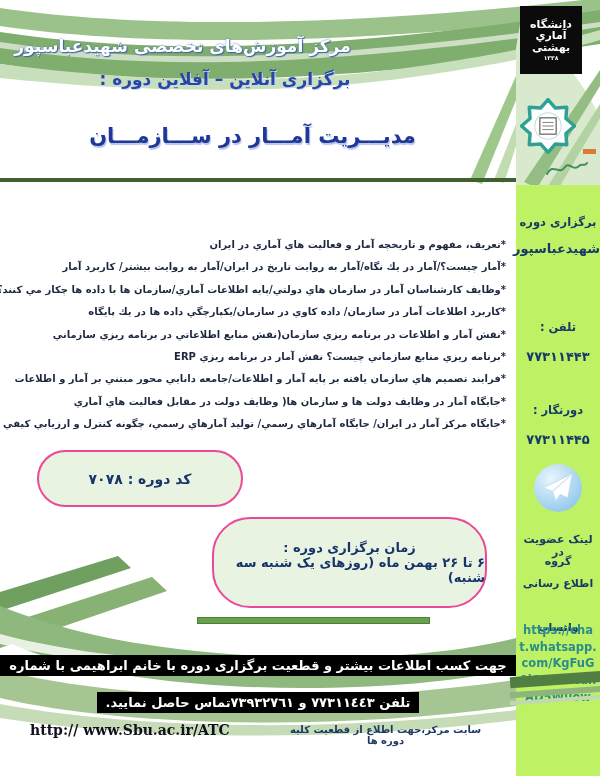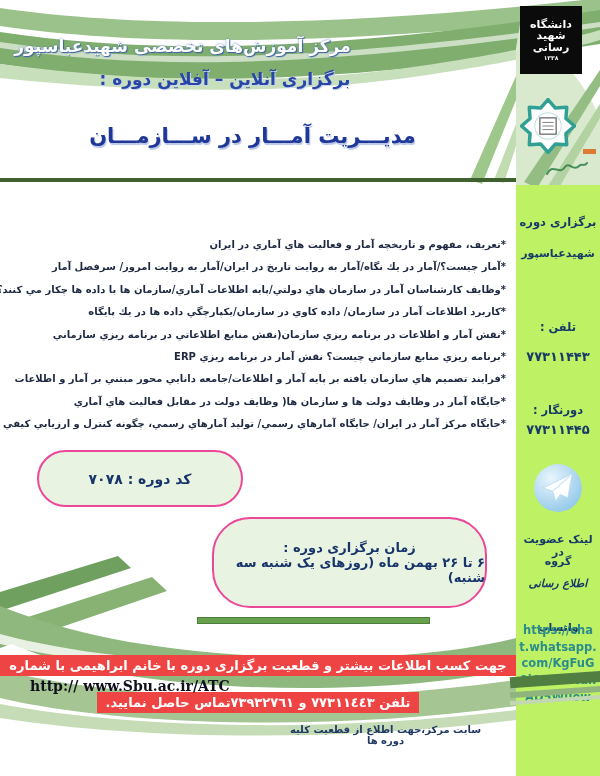--- a/index.html
+++ b/index.html
@@ -59,51 +59,51 @@
   .green-bar{
     position:absolute; left:197px; top:617px; width:233px; height:7px;
     background:#68a14e; border:1px solid #4e7c39;
   }
 
   
   .contact-row{ position:absolute; left:0; width:516px; text-align:center; }
   .contact-row.r1{ top:655px; }
   .contact-row.r2{ top:692px; }
   .contact-row span{
-    display:inline-block; direction:rtl; background:#ef4444; color:#ffffff;
+    display:inline-block; direction:rtl; background:#000000; color:#ffffff;
     font-weight:bold; font-size:13px; padding:3px 9px;
   }
   .site-url{
-    position:absolute; left:30px; top:678px; font-family:"DejaVu Serif", serif;
+    position:absolute; left:30px; top:722px; font-family:"DejaVu Serif", serif;
     font-weight:bold; font-size:14px; color:#10101c;
   }
   .site-note{
     position:absolute; left:288px; top:724px; width:195px; text-align:center;
     direction:rtl; font-size:10px; font-weight:bold; color:#1f3864;
   }
 
   
   .sidebar{
     position:absolute; left:516px; top:185px; width:84px; height:591px;
     background:#bef264;
   }
   .sb-text{
     position:absolute; left:0; width:84px; text-align:center; direction:rtl;
     color:#173a68; font-weight:bold;
   }
   .sb-line1{ top:30px; font-size:11.5px; }
-  .sb-line2{ top:62px; font-size:11px; }
+  .sb-line2{ top:56px; font-size:13px; }
   .sb-phone-label{ top:135px; font-size:11.5px; }
   .sb-phone-value{ top:164px; font-size:13px; }
   .sb-fax-label{ top:218px; font-size:11.5px; }
-  .sb-fax-value{ top:237px; font-size:13px; }
+  .sb-fax-value{ top:247px; font-size:13px; }
   .sb-telegram{ position:absolute; left:17px; top:278px; }
   .sb-cap{ font-size:11px; }
   .sb-cap.c0{ top:348px; } .sb-cap.c1{ top:370px; }
-  .sb-cap.c2{ top:392px;font-style:italic; } .sb-cap.c3{ top:436px; }
+  .sb-cap.c2{ top:392px; } .sb-cap.c3{ top:436px; }
   .sb-wa-url{
     position:absolute; top:437px; left:3px; width:78px; text-align:center;
     direction:ltr; word-break:break-all; color:#2c8c8c; font-weight:bold;
     font-size:11.5px; line-height:1.45;
   }
   .sb-stripe{ position:absolute; left:-6px; width:96px; transform:rotate(-4deg); }
   .sb-stripe.s1{ top:489px; height:11px; background:#507f41; }
   .sb-stripe.s2{ top:504px; height:6px;  background:#8fb47d; }
   .sb-stripe.s3{ top:513px; height:4px;  background:#c2d8b3; }
 
@@ -146,37 +146,37 @@
     <path d="M0,130 C120,160 320,168 516,140 L516,166 C330,192 120,186 0,158 Z" fill="#a5c593"></path>
     <path d="M0,164 C140,190 340,192 516,170 L516,180 C340,202 140,200 0,178 Z" fill="#c5dcb6"></path>
   </svg>
 
   <div class="org-name">مرکز آموزش‌های تخصصی شهیدعباسپور</div>
   <div class="delivery-line">برگزاری آنلاین – آفلاین دوره :</div>
   <div class="course-title">مدیـــریت آمـــار در ســـازمـــان</div>
   <div class="divider-line"></div>
 
   <div class="uni-logo">
-    <div>دانشگاه شهید رسانی</div>
+    <div>دانشگاه آماري بهشتی</div>
     <div class="year">۱۳۳۸</div>
   </div>
   <svg class="emblem" width="56" height="56" viewBox="0 0 55 55">
     <path d="M53.5,27.5 L45.1,34.8 L45.9,45.9 L34.8,45.1 L27.5,53.5 L20.2,45.1 L9.1,45.9 L9.9,34.8 L1.5,27.5 L9.9,20.2 L9.1,9.1 L20.2,9.9 L27.5,1.5 L34.8,9.9 L45.9,9.1 L45.1,20.2 Z" fill="#ffffff" stroke="#2fa093" stroke-width="3.4" stroke-linejoin="round"></path>
     <circle cx="27.5" cy="27.5" r="13" fill="none" stroke="#bfe0db" stroke-width="1"></circle>
     <rect x="19.5" y="19.5" width="16" height="16" fill="#ffffff" stroke="#555555" stroke-width="1.1"></rect>
     <path d="M22,24 h11 M22,27.5 h11 M22,31 h11" stroke="#777777" stroke-width="0.9"></path>
   </svg>
   <div class="orange-dash"></div>
   <svg class="signature" width="44" height="22" viewBox="0 0 44 22">
     <path d="M2,16 C8,4 14,18 20,9 C24,3 28,14 34,8 C37,5 40,9 42,5" fill="none" stroke="#2f7f46" stroke-width="2" stroke-linecap="round"></path>
   </svg>
 
   <ul class="topics">
     <li>*تعریف، مفهوم و تاریخچه آمار و فعالیت هاي آماري در ایران</li>
-    <li>*آمار چیست؟/آمار در یك نگاه/آمار به روایت تاریخ در ایران/آمار به روایت امروز/ سرفصل آمار</li>
+    <li>*آمار چیست؟/آمار در یك نگاه/آمار به روایت تاریخ در ایران/آمار به روایت بیشتر/ کاربرد آمار</li>
     <li>*وظایف کارشناسان آمار در سازمان هاي دولتي/پایه اطلاعات آماري/سازمان ها با داده ها چكار مي کنند؟</li>
     <li>*کاربرد اطلاعات آمار در سازمان/ داده کاوي در سازمان/یكپارچگي داده ها در یك پایگاه</li>
     <li>*نقش آمار و اطلاعات در برنامه ریزي سازمان(نقش منابع اطلاعاتي در برنامه ریزي سازماني</li>
     <li>*برنامه ریزي منابع سازماني چیست؟ نقش آمار در برنامه ریزي ERP</li>
     <li>*فرایند تصمیم هاي سازمان یافته بر پایه آمار و اطلاعات/جامعه دانایي محور مبتني بر آمار و اطلاعات</li>
     <li>*جایگاه آمار در وظایف دولت ها و سازمان ها( وظایف دولت در مقابل فعالیت هاي آماري</li>
     <li>*جایگاه مرکز آمار در ایران/ جایگاه آمارهاي رسمي/ تولید آمارهاي رسمي، چگونه کنترل و ارزیابي کیفي مي شوند؟</li>
   </ul>
 
   <div class="bubble bubble-code">

